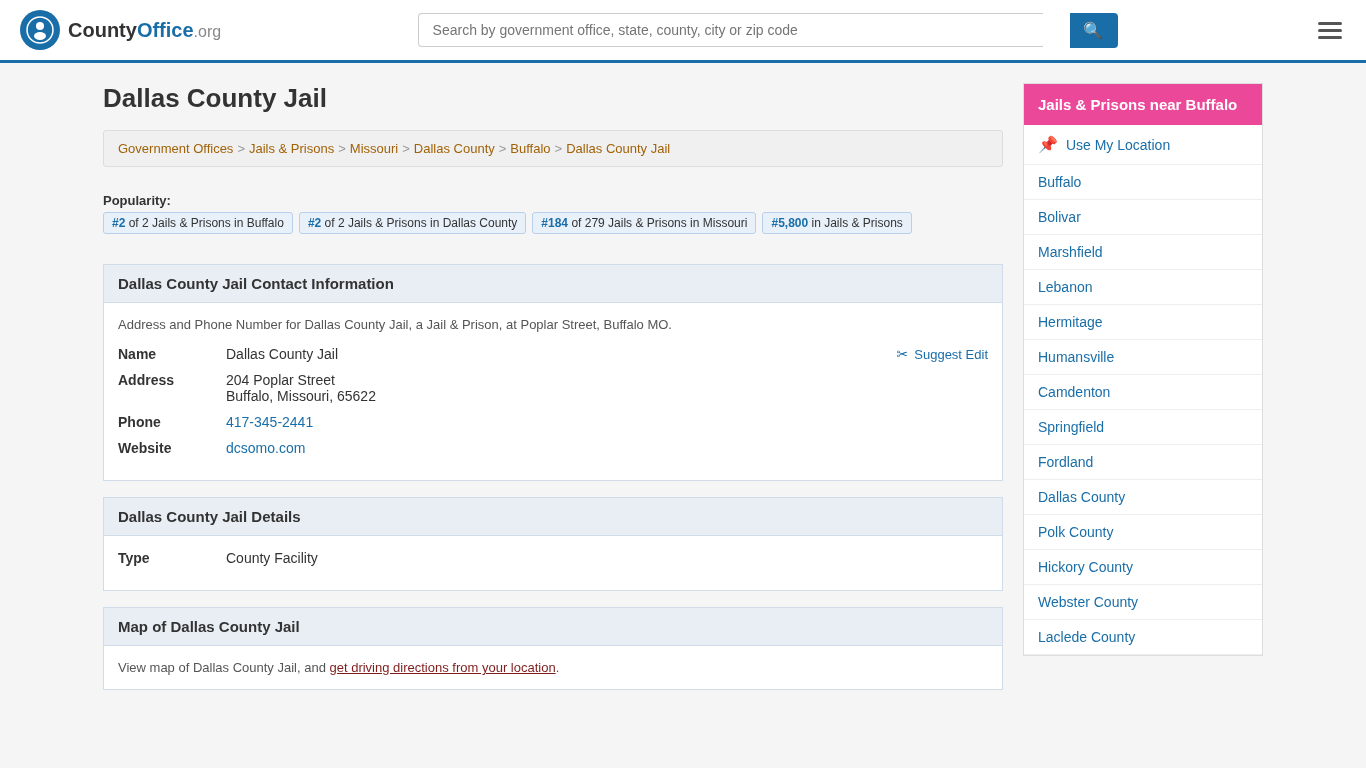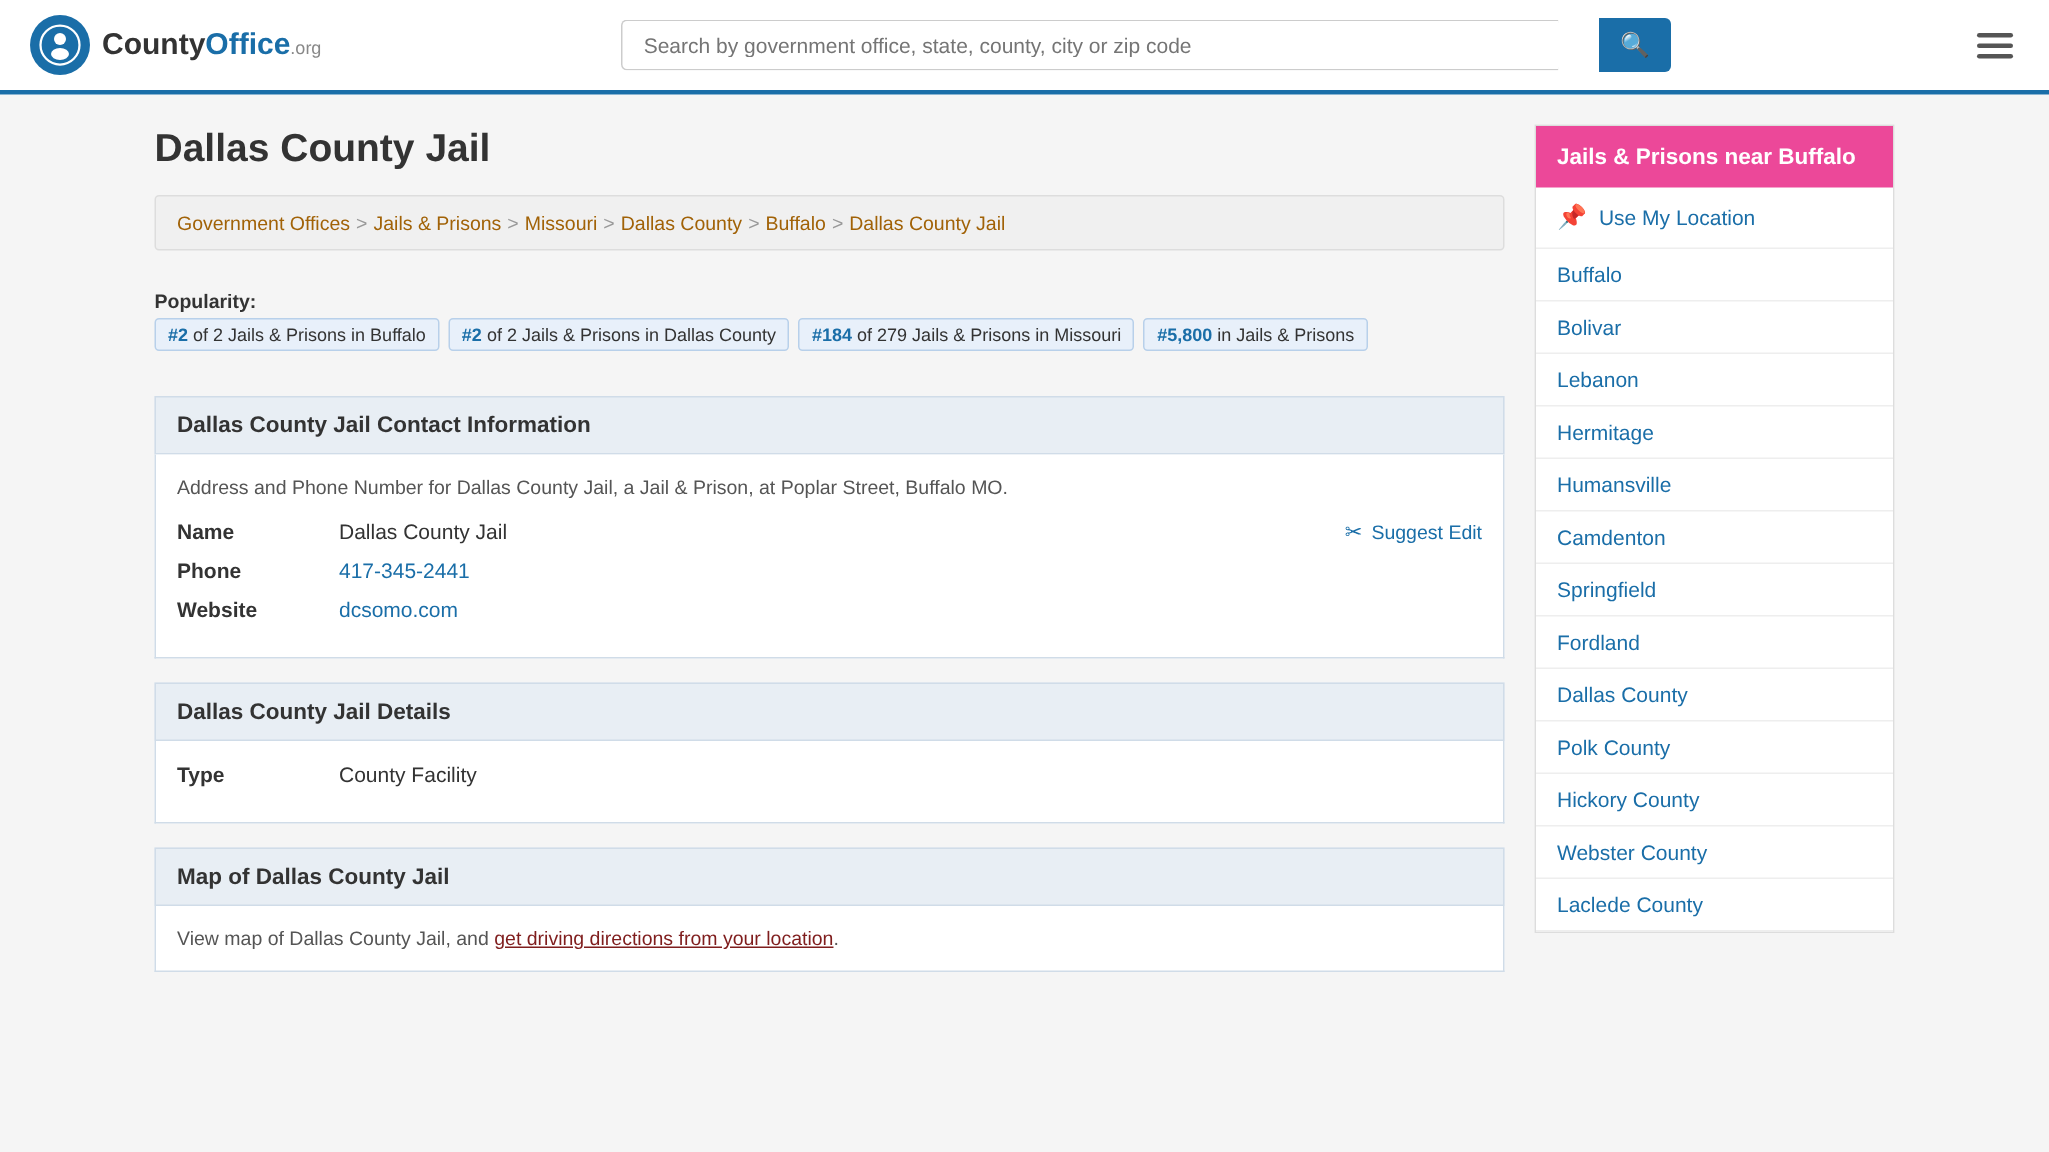--- a/index.html
+++ b/index.html
@@ -30,21 +30,21 @@
       color: white;
       font-size: 18px;
       font-weight: bold;
     }
     .logo-text {
       font-size: 20px;
       font-weight: bold;
       color: #333;
     }
     .logo-text span { color: #1a6ea8; }
-    .logo-text .org { color: #888; font-weight: normal; font-size: 12px; }
+    .logo-text .org { color: #888; font-weight: normal; font-size: 16px; }
     .search-area {
       display: flex;
       align-items: center;
       flex: 1;
       max-width: 700px;
       margin: 0 30px;
       gap: 27px;
     }
     .search-input {
       flex: 1;
@@ -325,20 +325,27 @@
     <div>
       <div class="section-header">Dallas County Jail Contact Information</div>
       <div class="section-body">
         <p class="contact-desc">Address and Phone Number for Dallas County Jail, a Jail &amp; Prison, at Poplar Street, Buffalo MO.</p>
 
         <div class="suggest-edit-area">
           <div style="flex:1;">
             <div class="info-row">
               <span class="info-label">Name</span>
               <span class="info-value">Dallas County Jail</span>
+            </div>
+            <div class="info-row">
+              <span class="info-label">Address</span>
+              <span class="info-value">
+                <span class="address-line">204 Poplar Street</span>
+                <span class="address-line">Buffalo, Missouri, 65622</span>
+              </span>
             </div>
             <div class="info-row">
               <span class="info-label">Phone</span>
               <span class="info-value">
                 <a href="#">417-345-2441</a>
               </span>
             </div>
             <div class="info-row">
               <span class="info-label">Website</span>
               <span class="info-value">
@@ -383,20 +390,23 @@
         <a href="#">Use My Location</a>
       </div>
       <ul class="sidebar-list">
         <li>
             <a href="#">Buffalo</a>
           </li>
         <li>
             <a href="#">Bolivar</a>
           </li>
         <li>
+            <a href="#">Marshfield</a>
+          </li>
+        <li>
             <a href="#">Lebanon</a>
           </li>
         <li>
             <a href="#">Hermitage</a>
           </li>
         <li>
             <a href="#">Humansville</a>
           </li>
         <li>
             <a href="#">Camdenton</a>

